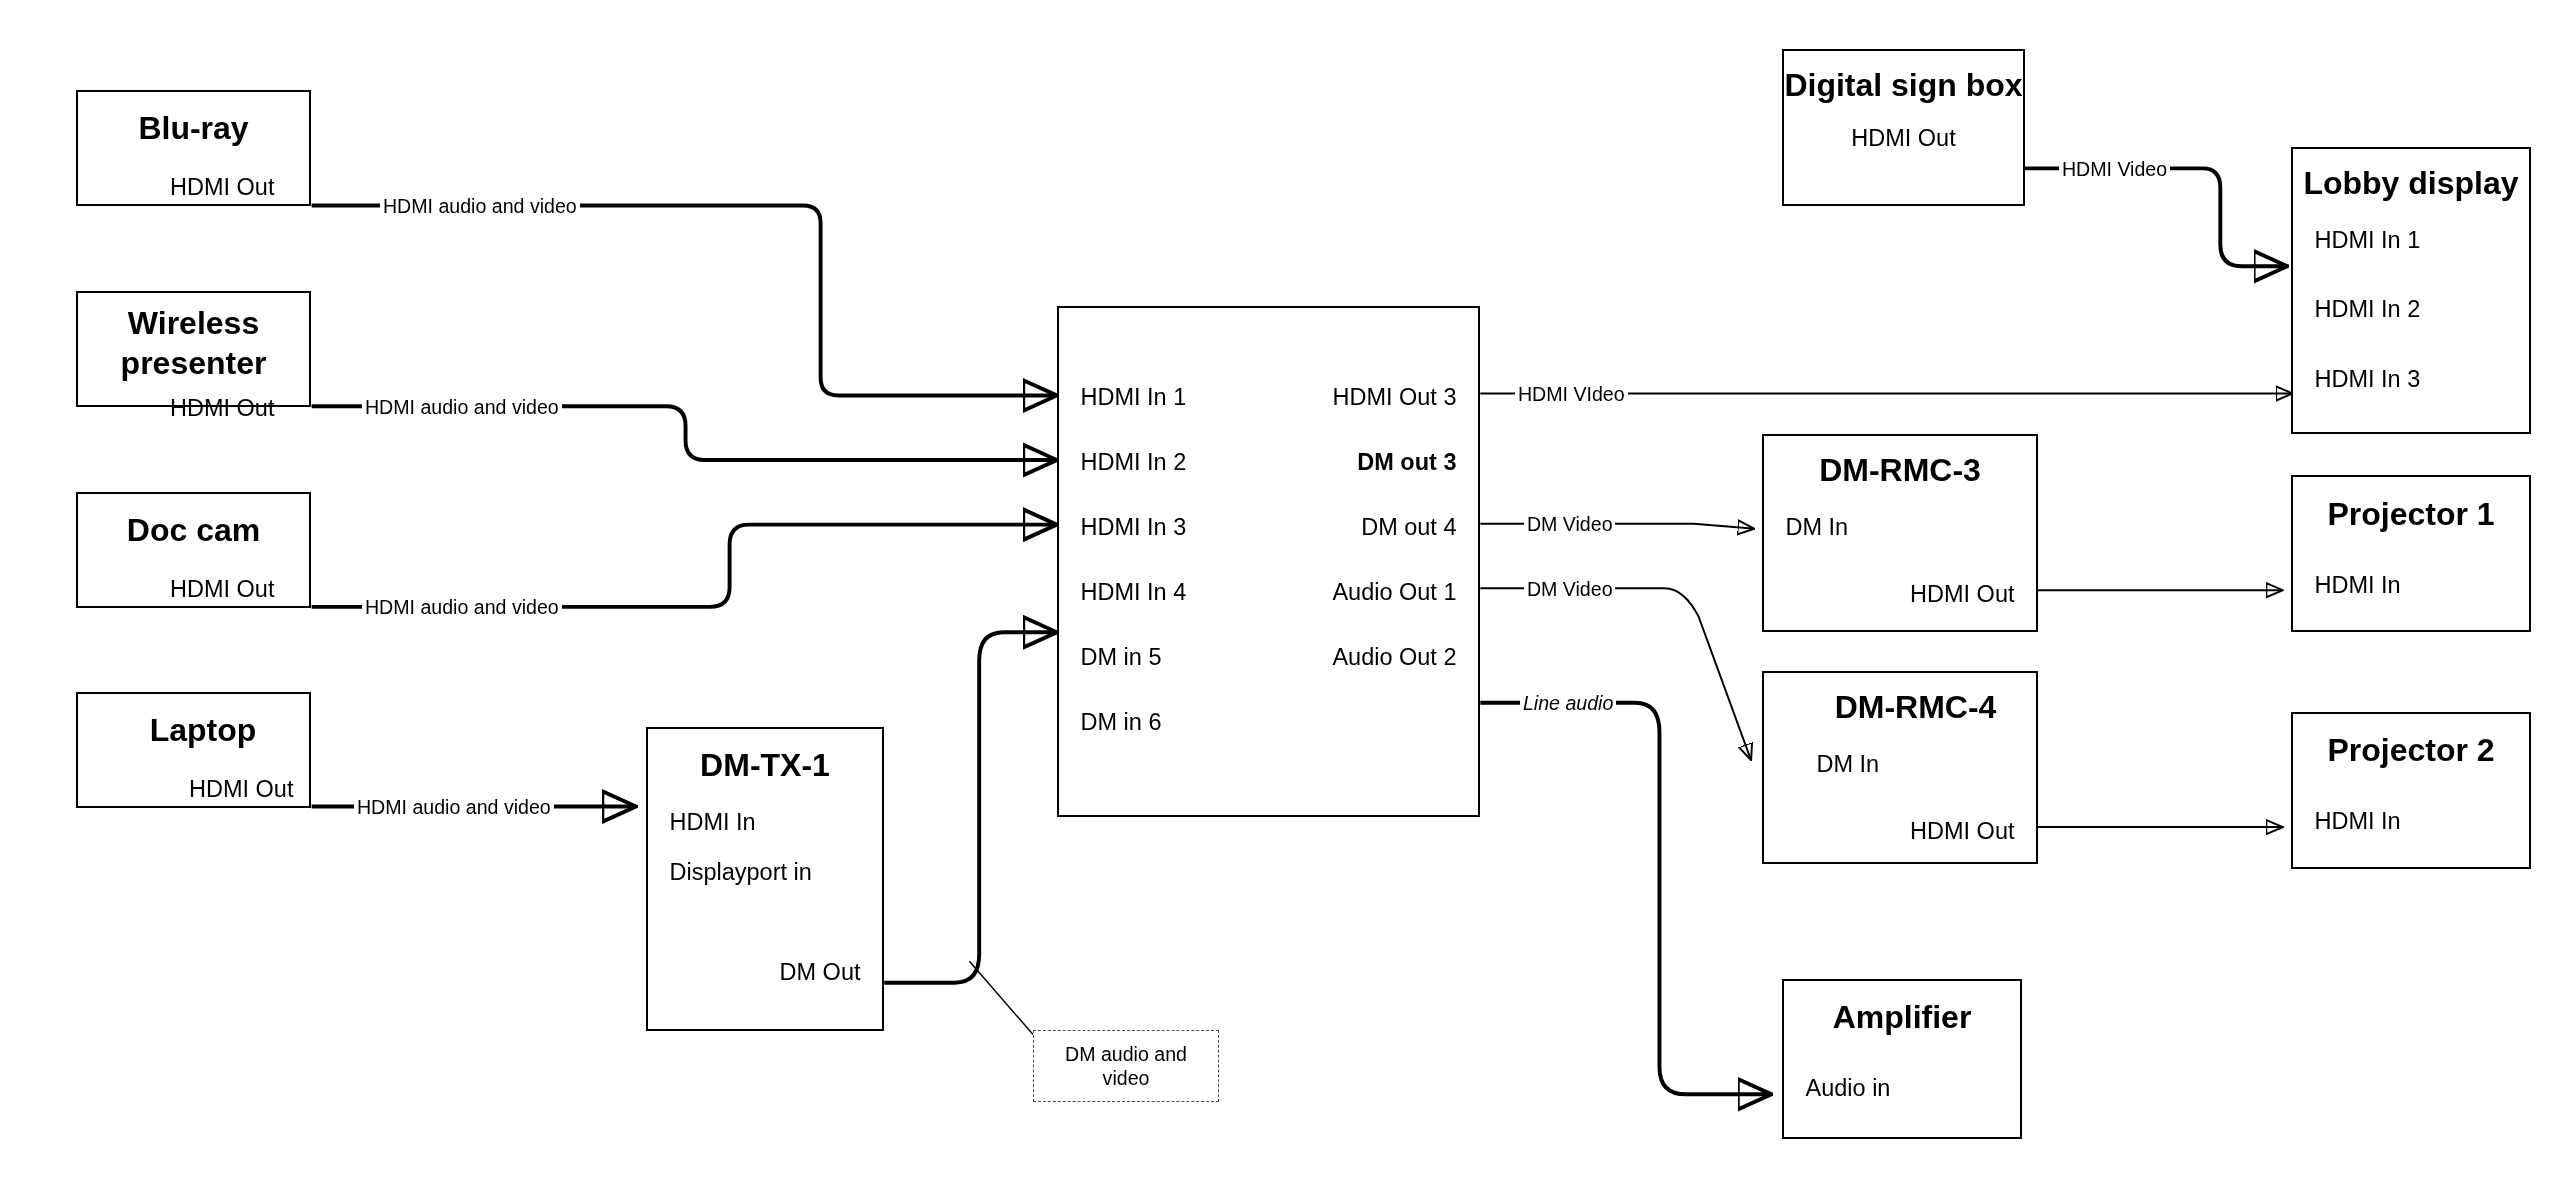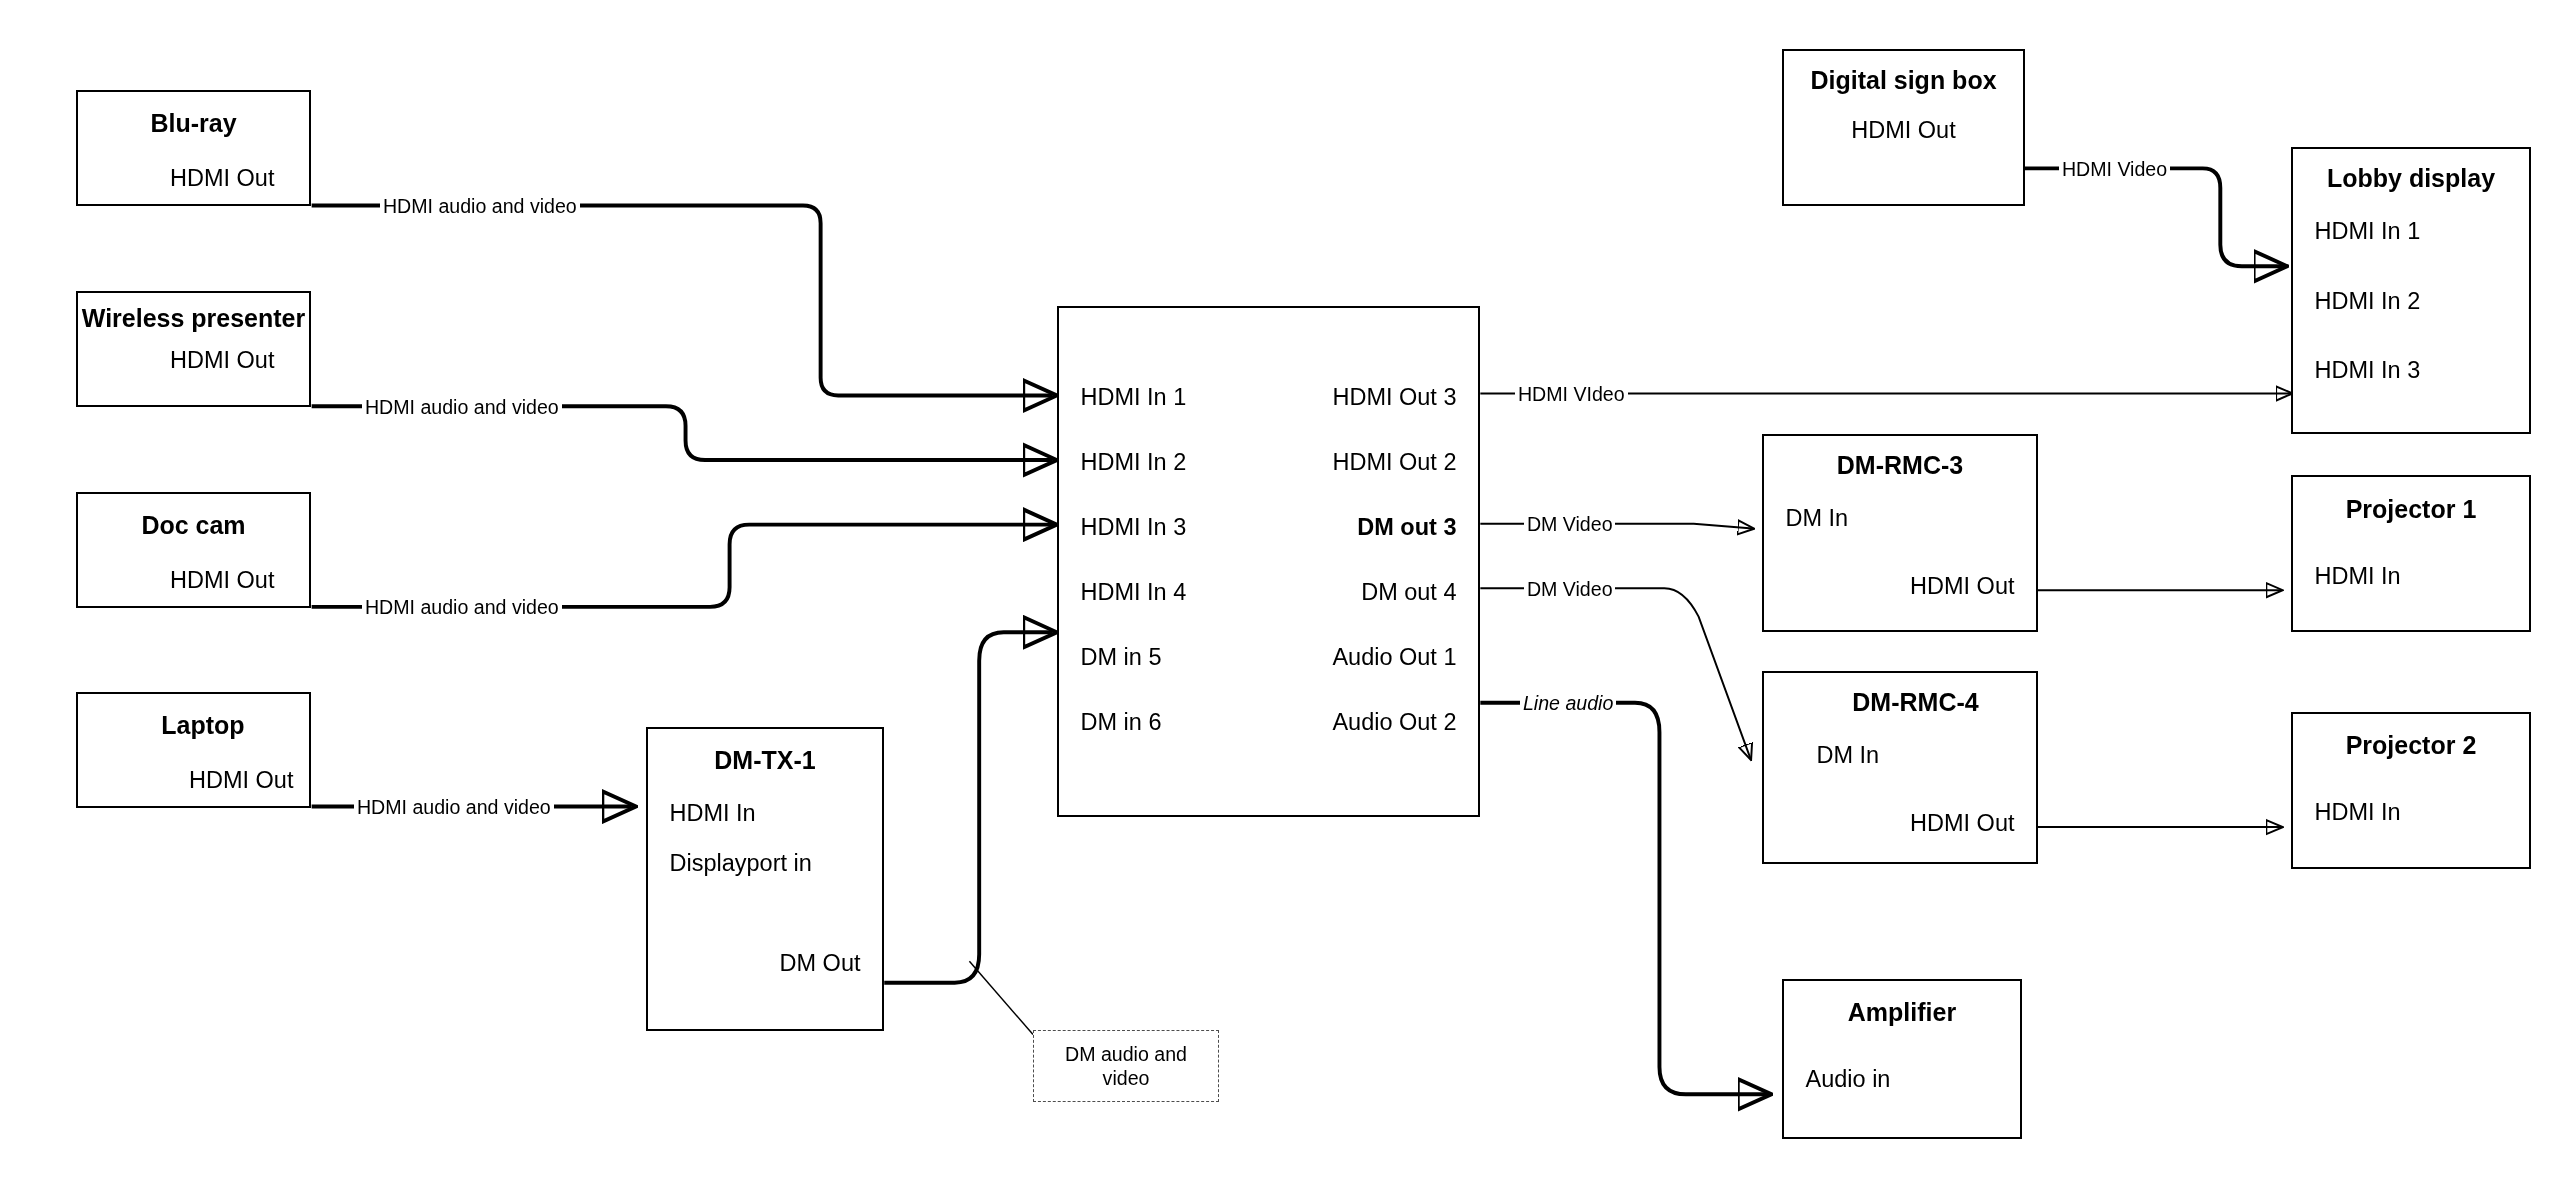--- a/index.html
+++ b/index.html
@@ -20,21 +20,21 @@
   .node {
     position: absolute;
     box-sizing: border-box;
     border: 2px solid #000000;
     background: #ffffff;
     z-index: 3;
   }
   .node .title {
     text-align: center;
     font-weight: bold;
-    font-size: 25px;
+    font-size: 32px;
     color: #000000;
     line-height: 1.25;
   }
   .port {
     font-size: 23.5px;
     color: #000000;
     line-height: 1.2;
   }
   .port.left   { text-align: left; }
   .port.right  { text-align: right; }
@@ -154,21 +154,20 @@
       <div class="port left" style="height:65px;">HDMI In 1</div>
       <div class="port left" style="height:65px;">HDMI In 2</div>
       <div class="port left" style="height:65px;">HDMI In 3</div>
       <div class="port left" style="height:65px;">HDMI In 4</div>
       <div class="port left" style="height:65px;">DM in 5</div>
       <div class="port left" style="height:65px;">DM in 6</div>
     </div>
 
     <div style="position:absolute; right:21.5px; top:75px; width:215px;">
       <div class="port right" style="height:65px;">HDMI Out 3</div>
-      <div class="port right" style="height:65px;">HDMI Out 2</div>
       <div class="port right" style="height:65px;font-weight:bold;">DM out 3</div>
       <div class="port right" style="height:65px;">DM out 4</div>
       <div class="port right" style="height:65px;">Audio Out 1</div>
       <div class="port right" style="height:65px;">Audio Out 2</div>
     </div>
   </div>
 
   <div class="node" style="left:1782px; top:49px; width:243px; height:157px;">
     <div class="title" style="margin-top:13.7px;">Digital sign box</div>
     <div class="port center" style="margin-top:19.6px;">HDMI Out</div>

